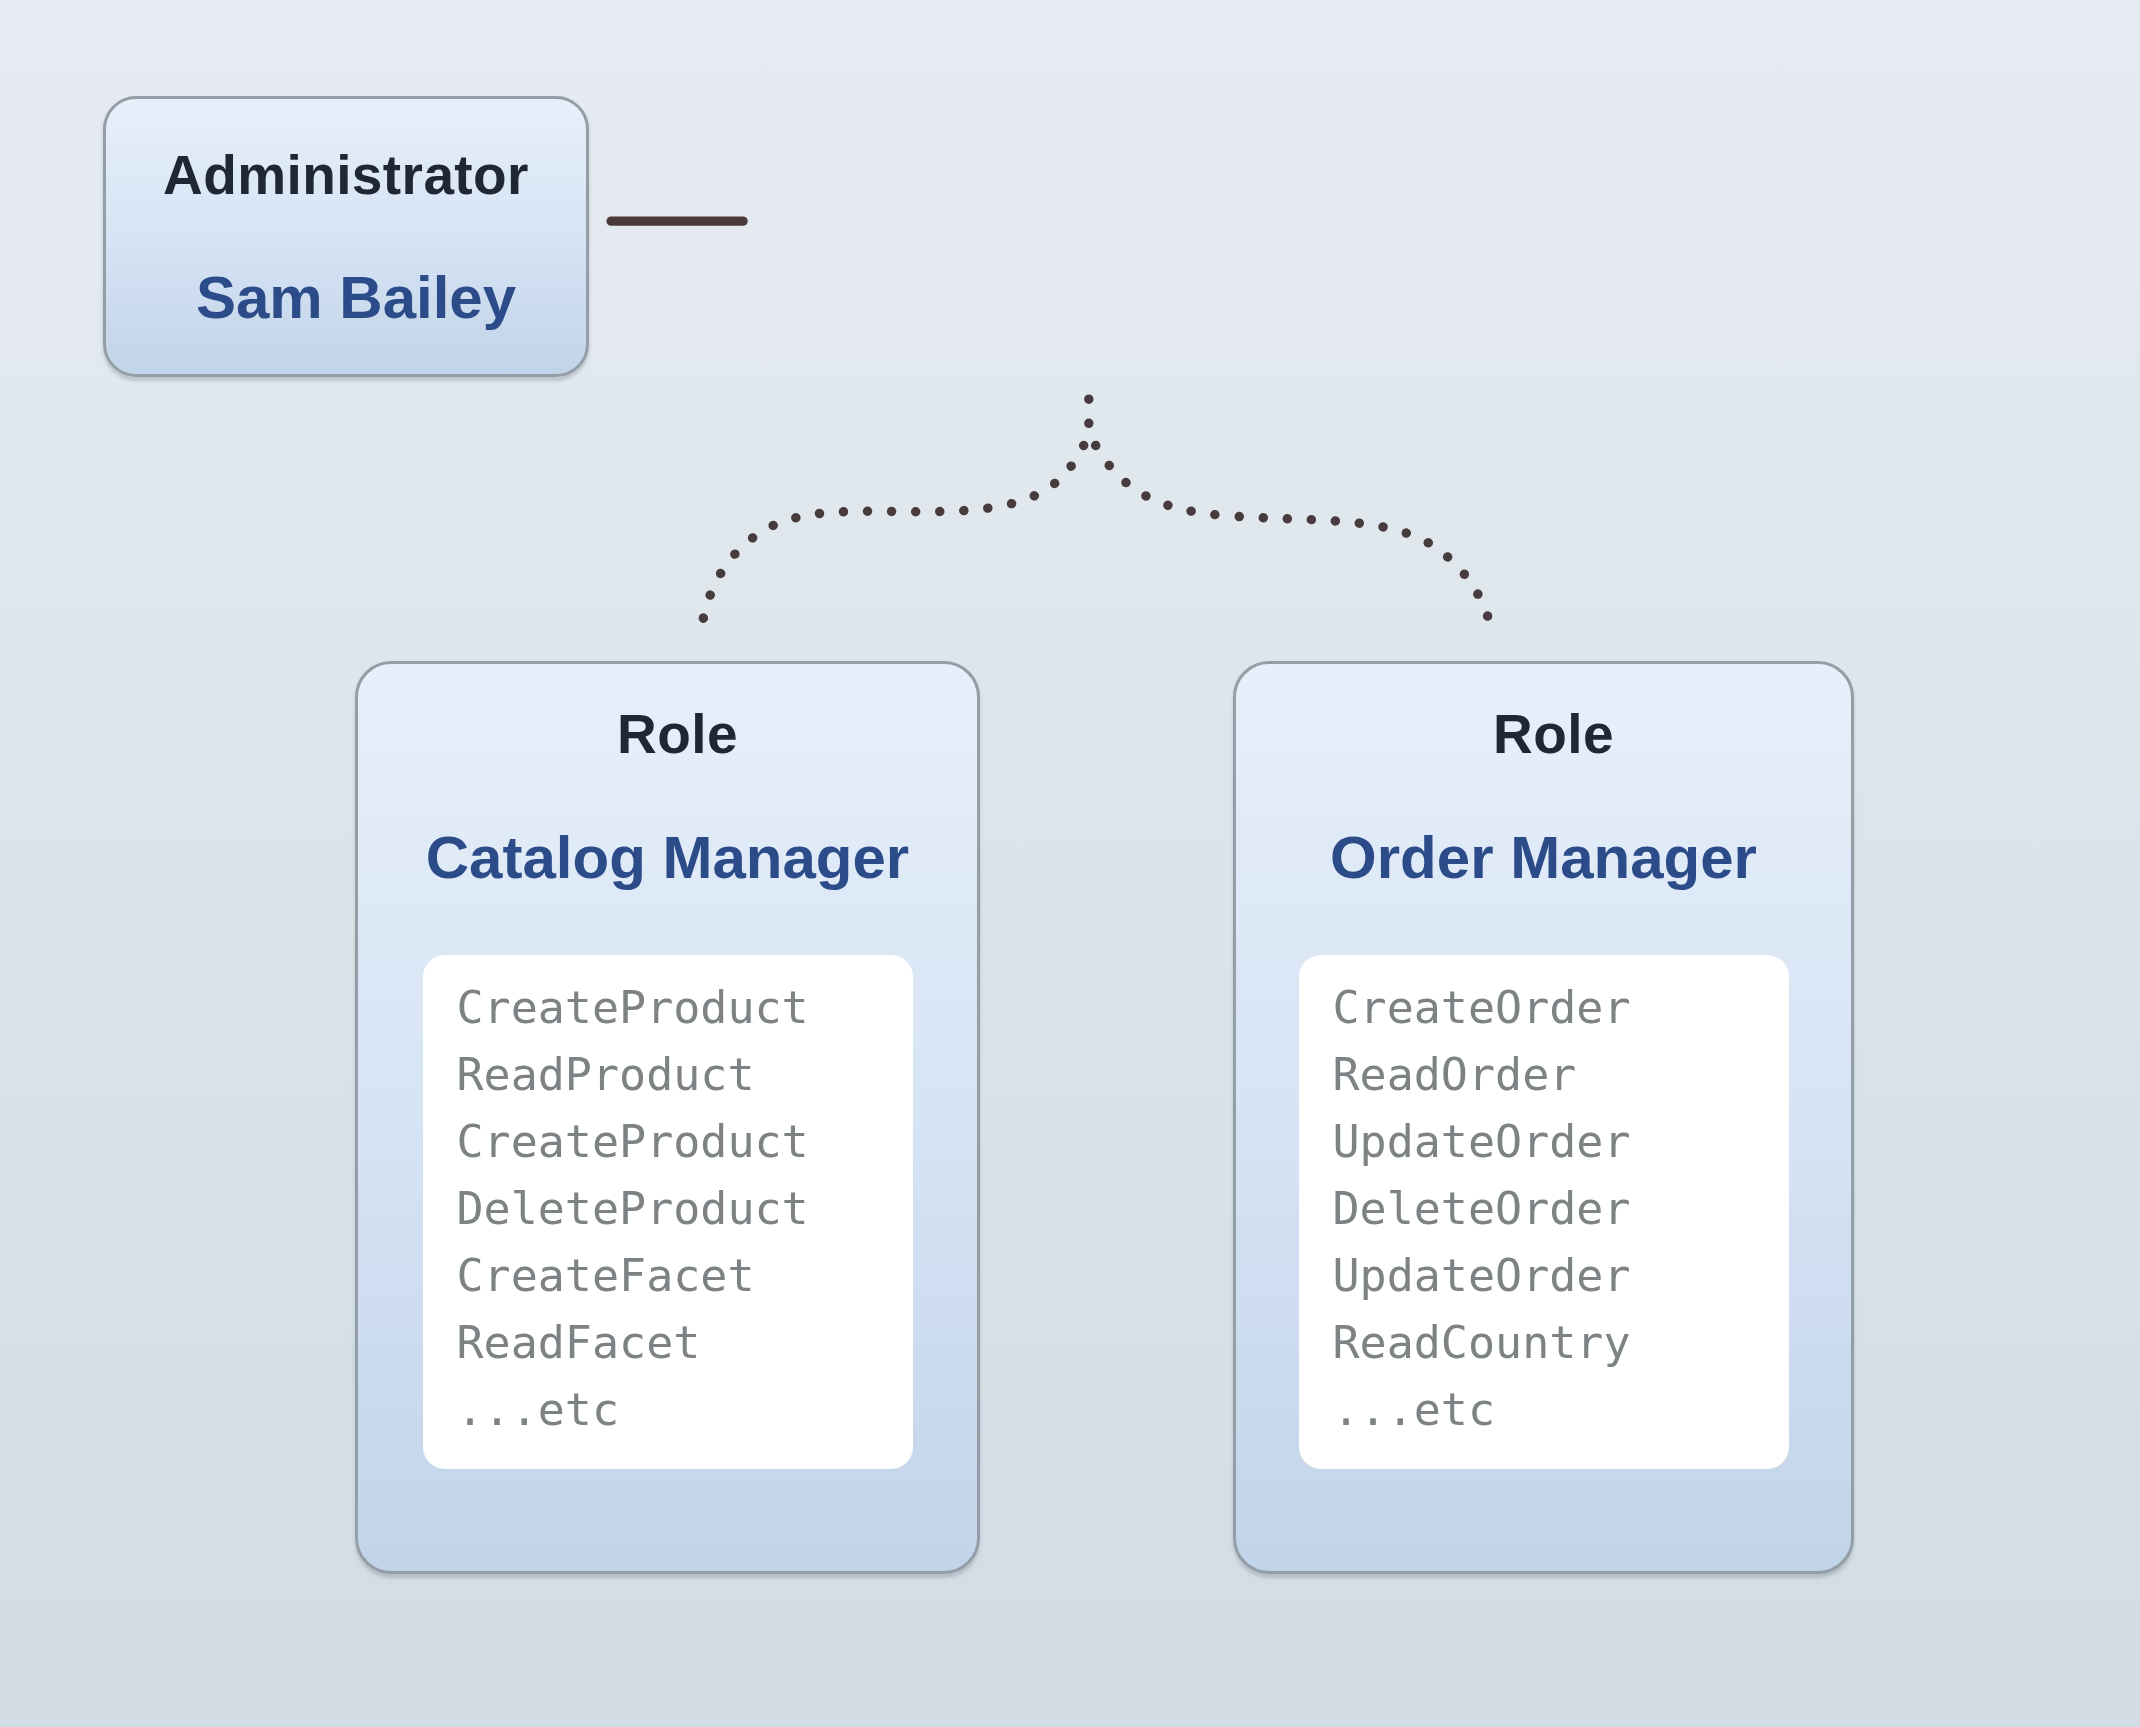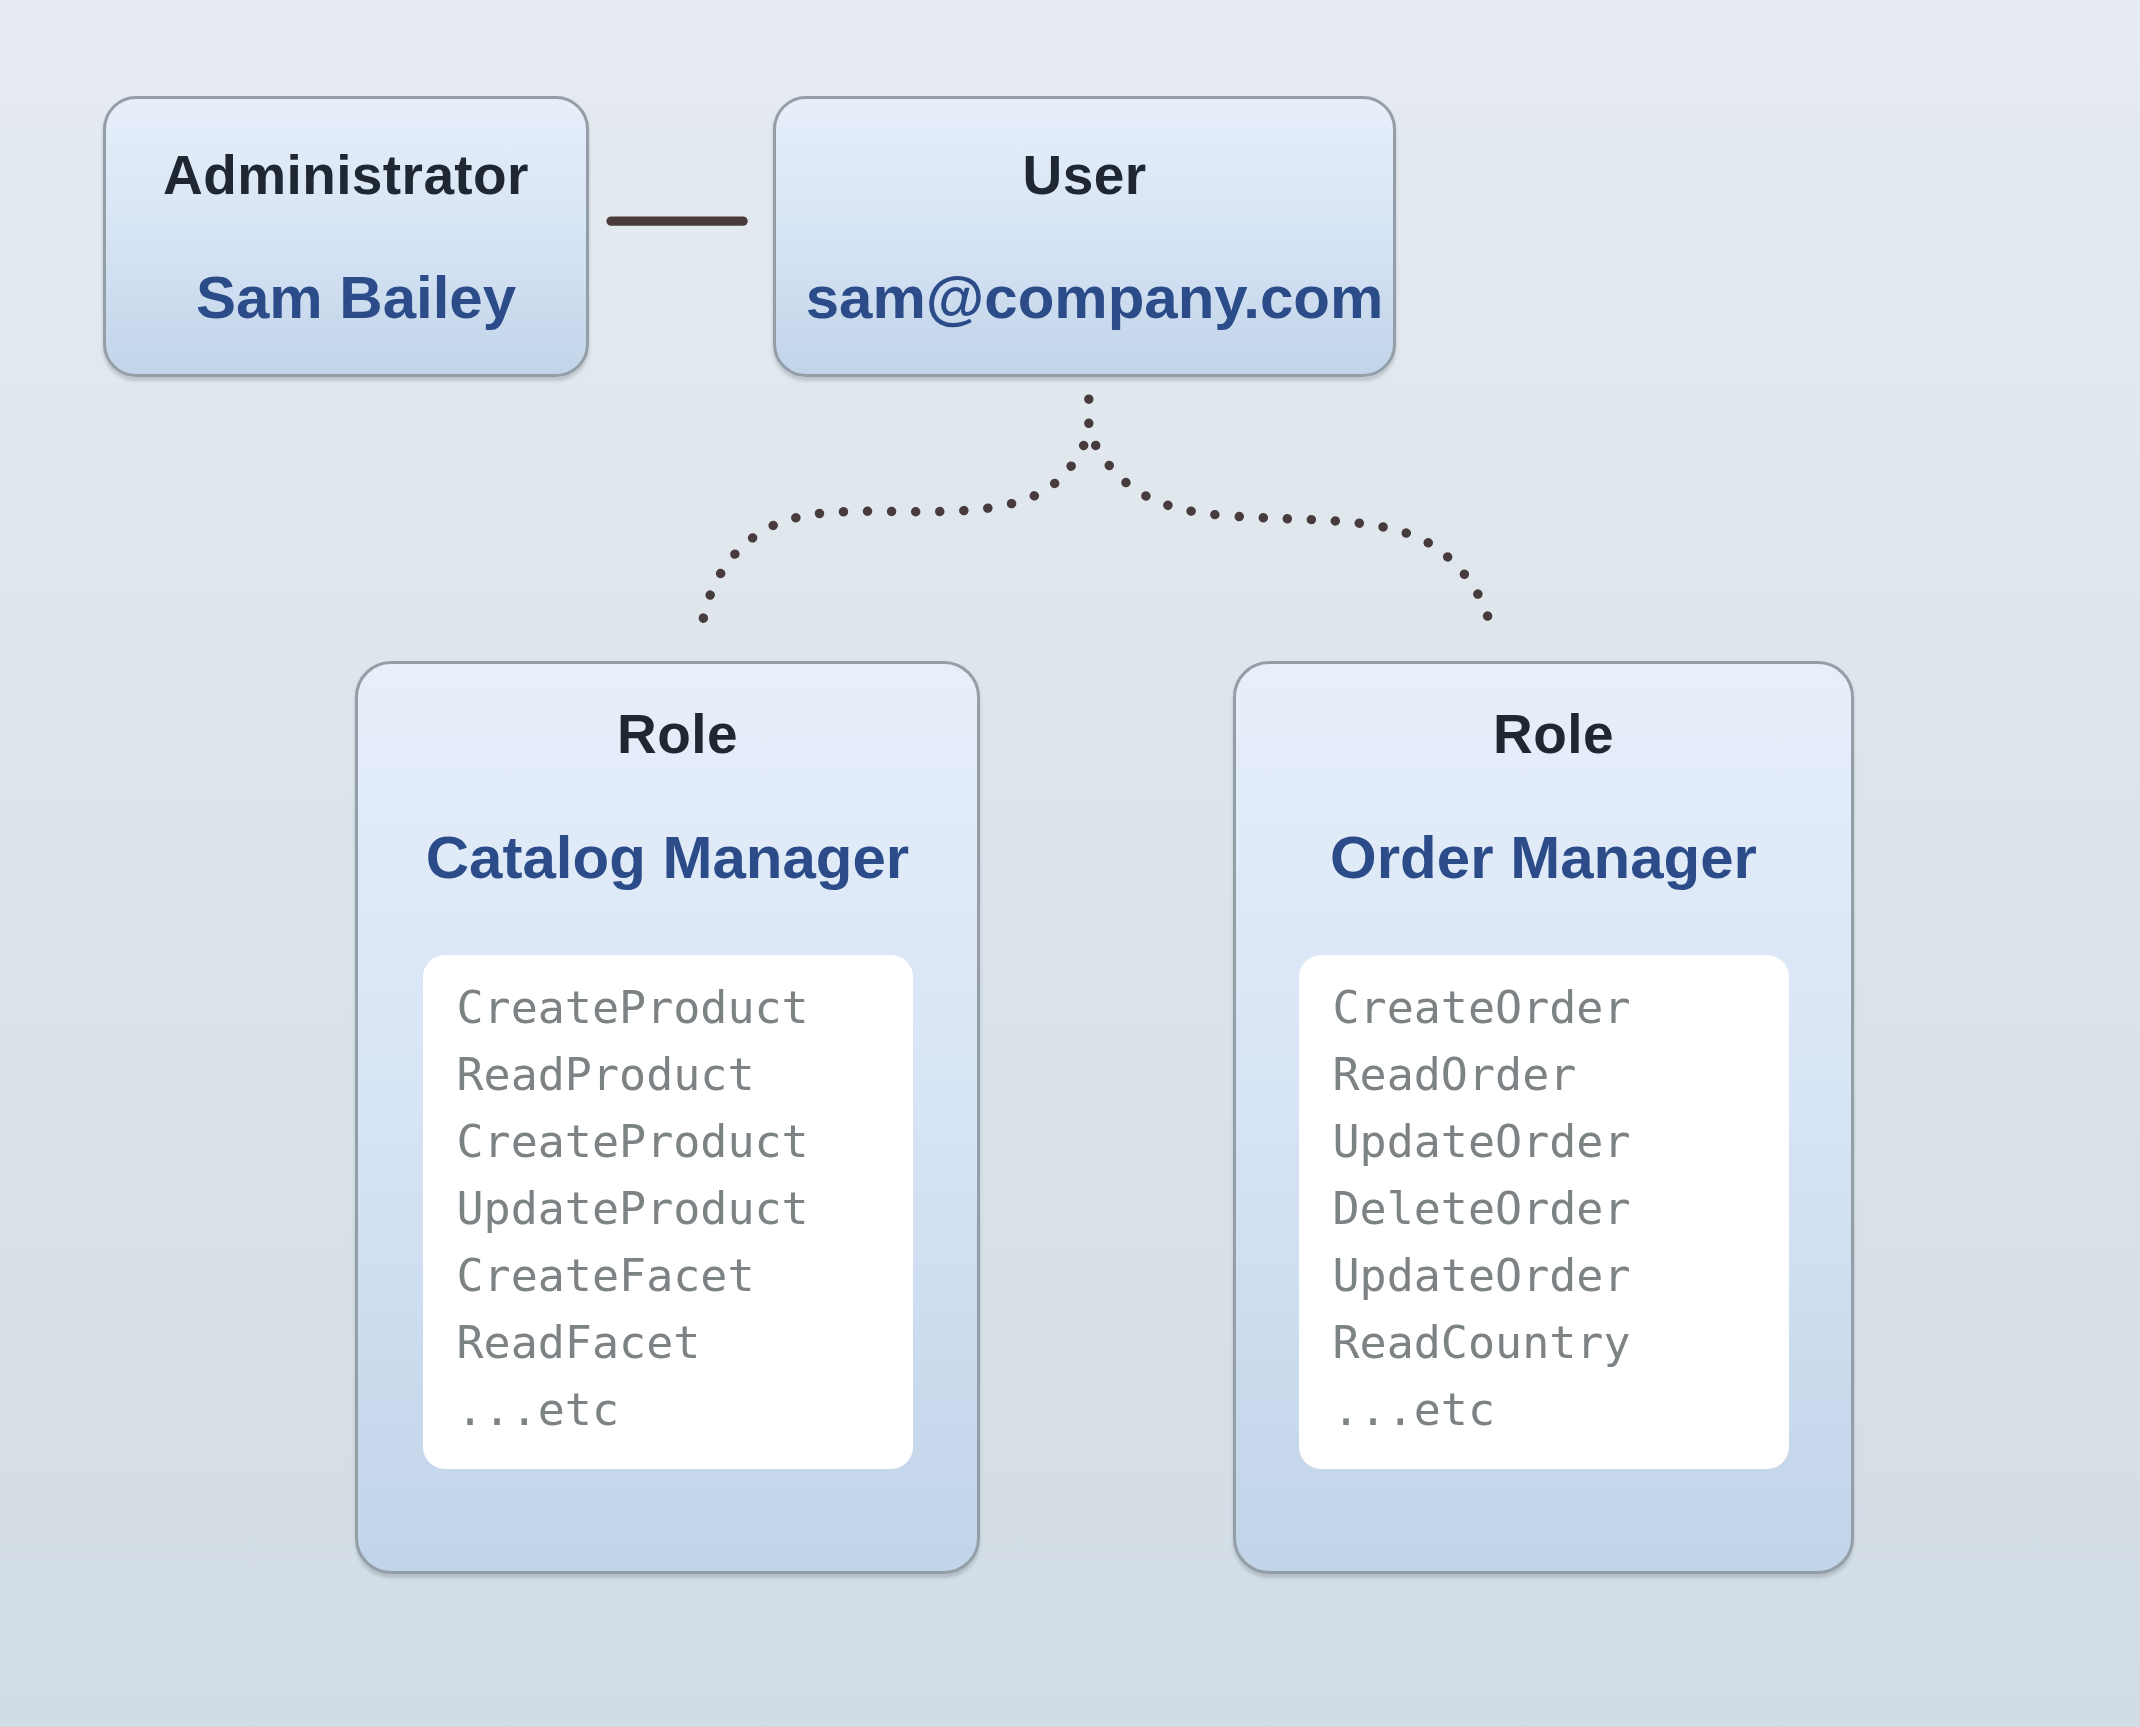--- a/index.html
+++ b/index.html
@@ -101,33 +101,29 @@
     <path d="M 1266 520 C 1240 572, 1204 590, 1128 596 C 1038 602, 958 586, 898 616 C 848 643, 823 692, 818 746" fill="none" stroke="#473b3d" stroke-width="11" stroke-linecap="round" stroke-dasharray="0.1 28"></path>
 
     <path d="M 1280 520 C 1310 572, 1352 596, 1432 602 C 1522 609, 1602 602, 1662 630 C 1708 655, 1738 700, 1744 746" fill="none" stroke="#473b3d" stroke-width="11" stroke-linecap="round" stroke-dasharray="0.1 28"></path>
   </svg>
 
   <div class="node entity-box admin-box">
     <div class="entity-title">Administrator</div>
     <div class="entity-name">Sam Bailey</div>
   </div>
 
-  <div class="node entity-box user-box">
-    <div class="entity-title">User</div>
-    <div class="entity-name">sam@company.com</div>
-  </div>
 
   <div class="node role-box left">
     <div class="role-title">Role</div>
     <div class="role-name">Catalog Manager</div>
     <div class="perm-card">
         <div class="perm-item">CreateProduct</div>
         <div class="perm-item">ReadProduct</div>
         <div class="perm-item">CreateProduct</div>
-        <div class="perm-item">UpdateProduct</div>
+        <div class="perm-item">DeleteProduct</div>
         <div class="perm-item">CreateFacet</div>
         <div class="perm-item">ReadFacet</div>
         <div class="perm-item">...etc</div>
       </div>
   </div>
 
   <div class="node role-box right">
     <div class="role-title">Role</div>
     <div class="role-name">Order Manager</div>
     <div class="perm-card">

